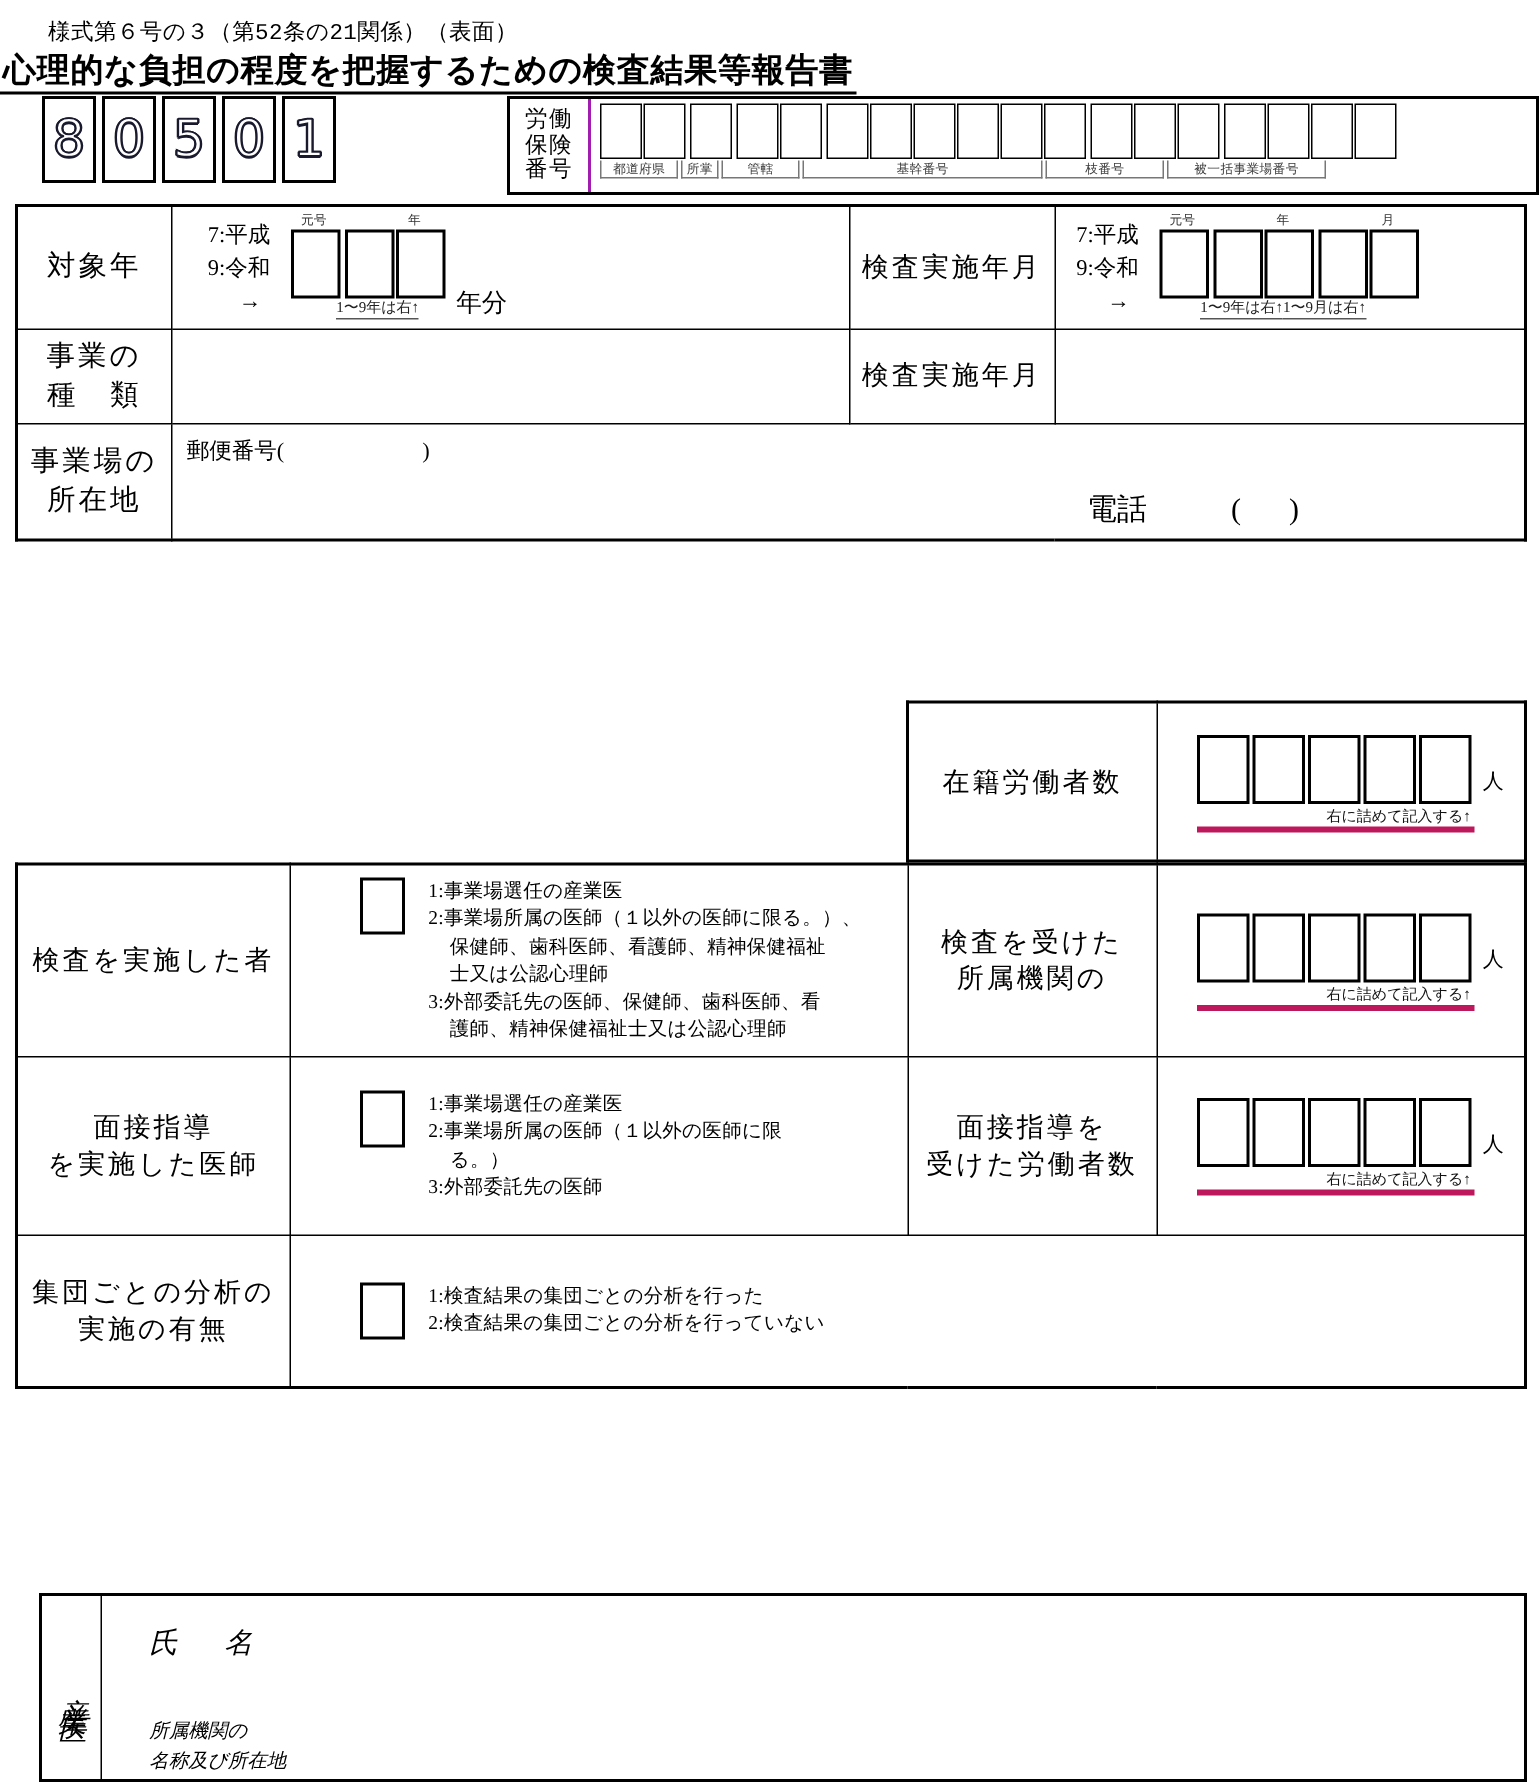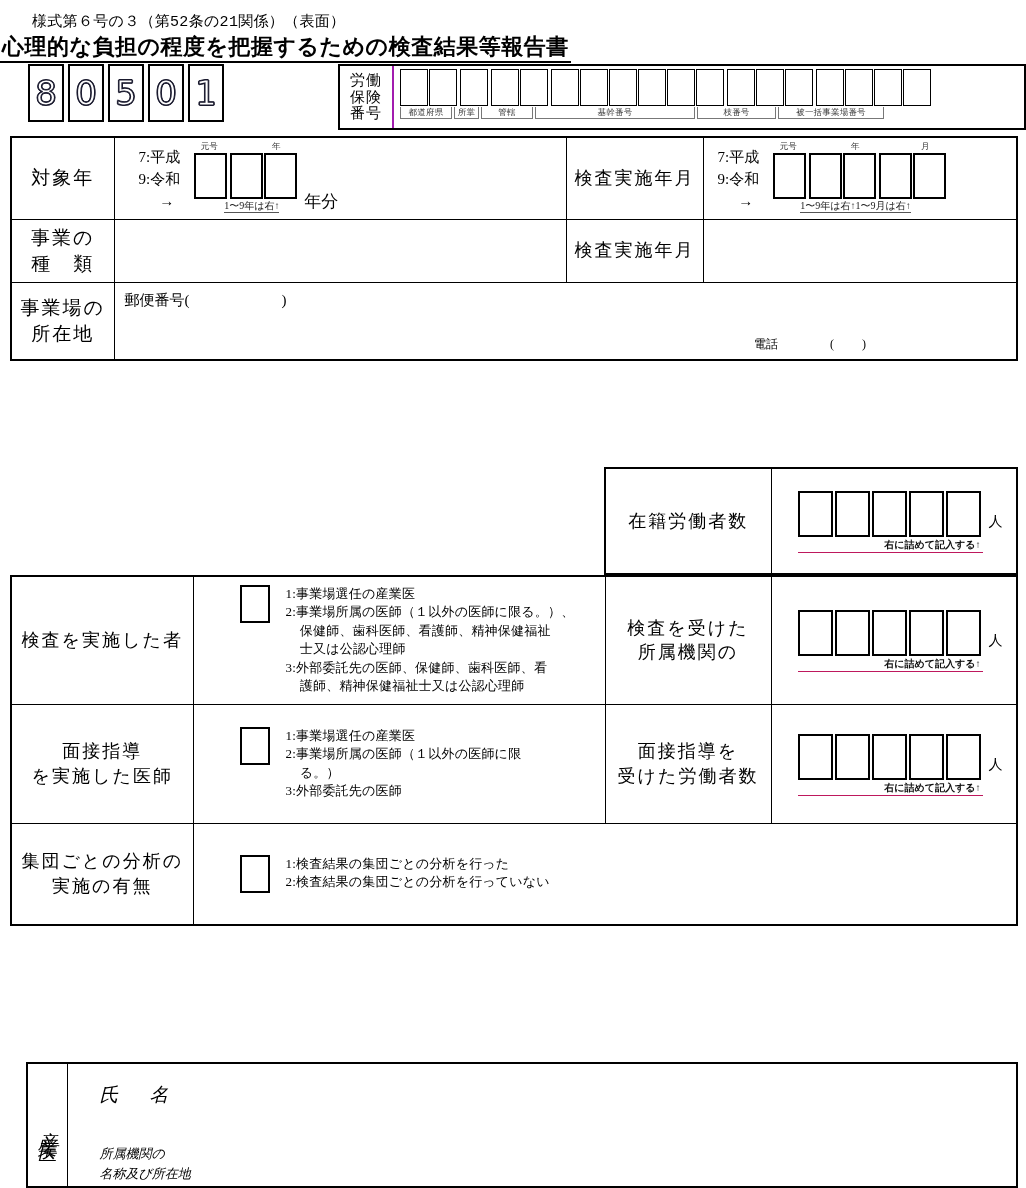--- a/index.html
+++ b/index.html
@@ -184,21 +184,21 @@
     margin-left: 6px;
     margin-top: 16px;
   }
 
   .addr-cell { padding: 8px 0 6px 10px; position: relative; height: 62px;}
   .zip { font-size: 15px; }
   .tel {
     position: absolute;
     right: 150px;
     bottom: 6px;
-    font-size: 12px;
+    font-size: 20px;
     white-space: nowrap;
   }
 
   
   .tbl-count {
     left: 604px; top: 467px;
     width: 412px;
     border-collapse: collapse;
     border: 2px solid #000;
     table-layout: fixed;
@@ -240,26 +240,25 @@
   }
   .cbox {
     width: 31px; height: 42px;
     border: 2.2px solid #000;
     background: #fff;
     margin-right: 2px;
   }
   .count-hint {
     font-size: 10px;
     color: #111;
-    border-bottom: 1px solid #be185d;
+    border-bottom: 4px solid #be185d;
     text-align: right;
     padding-right: 2px;
     margin-top: 1px;
     white-space: nowrap;
-    font-weight: bold;
   }
 
   
   .tbl-doc {
     left: 26px; top: 1062px;
     width: 990px;
     border-collapse: collapse;
     border: 2px solid #000;
     table-layout: fixed;
   }

